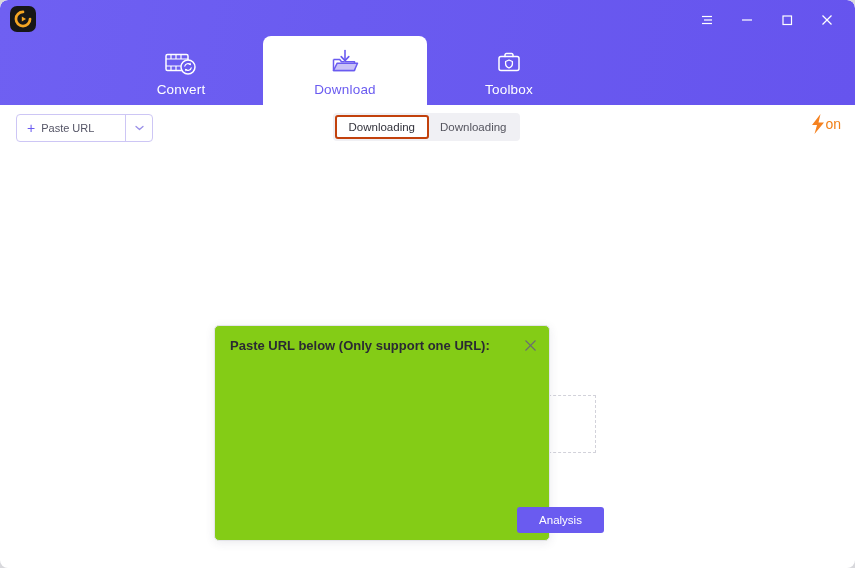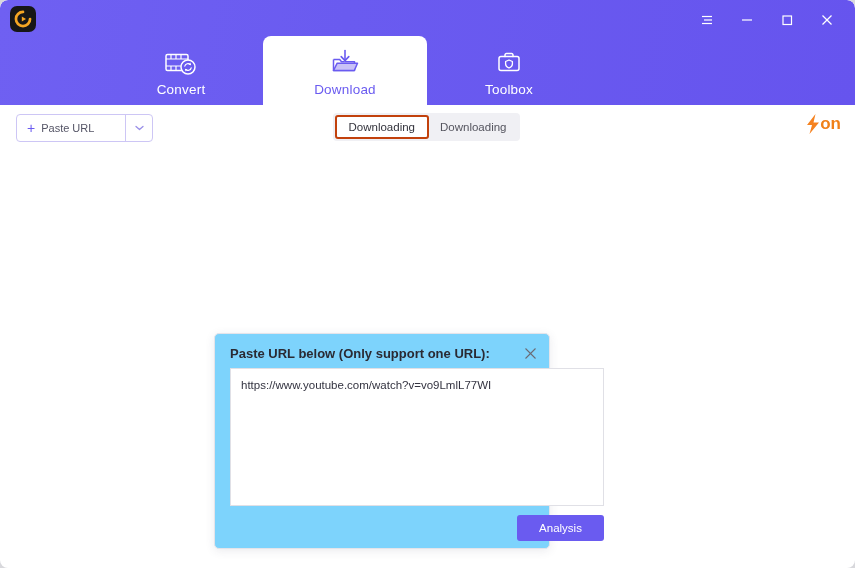--- a/index.html
+++ b/index.html
@@ -161,22 +161,22 @@
     color: #33333c;
   }
   .turbo {
     position: absolute;
     right: 14px; top: 112px;
     display: flex;
     align-items: center;
     cursor: pointer;
   }
   .turbo .turbo-on {
-    font-size: 17px;
-    font-weight: bold;
+    font-size: 14px;
+    font-weight: normal;
     color: #f08018;
     margin-left: -3px;
   }
 
   
   .content {
     position: absolute;
     left: 0; top: 149px;
     width: 855px; height: 368px;
     background: #ffffff;
@@ -193,23 +193,23 @@
     left: 0; top: 249px;
     width: 855px;
     text-align: center;
     font-size: 13px;
     color: #5a5a66;
   }
 
   
   .dialog {
     position: absolute;
-    left: 214px; top: 184px;
+    left: 214px; top: 176px;
     width: 336px; height: 216px;
-    background: #7dd3fc;
+    background: #84cc16;
     border: 1px solid #e4e4ea;
     border-radius: 5px;
     box-shadow: 0 2px 10px rgba(60,60,90,.10);
     box-sizing: border-box;
   }
   .dialog-title {
     position: absolute;
     left: 15px; top: 12px;
     font-size: 13px;
     font-weight: bold;
@@ -427,19 +427,18 @@
     <div class="dropzone-text">Copy URL and click here to download</div>
 
     <div class="dialog">
       <div class="dialog-title">Paste URL below (Only support one URL):</div>
       <div class="dialog-close">
         <svg width="13" height="13" viewBox="0 0 13 13">
           <line x1="1.5" y1="1.5" x2="11.5" y2="11.5" stroke="#6a6a74" stroke-width="1.1"></line>
           <line x1="11.5" y1="1.5" x2="1.5" y2="11.5" stroke="#6a6a74" stroke-width="1.1"></line>
         </svg>
       </div>
-      <textarea class="url-input" spellcheck="false" placeholder="" style="">https://www.youtube.com/watch?v=vo9LmlL77WI</textarea>
       <button class="analysis-btn">Analysis</button>
     </div>
   </div>
 
 
 </div>
 
 </body></html>

